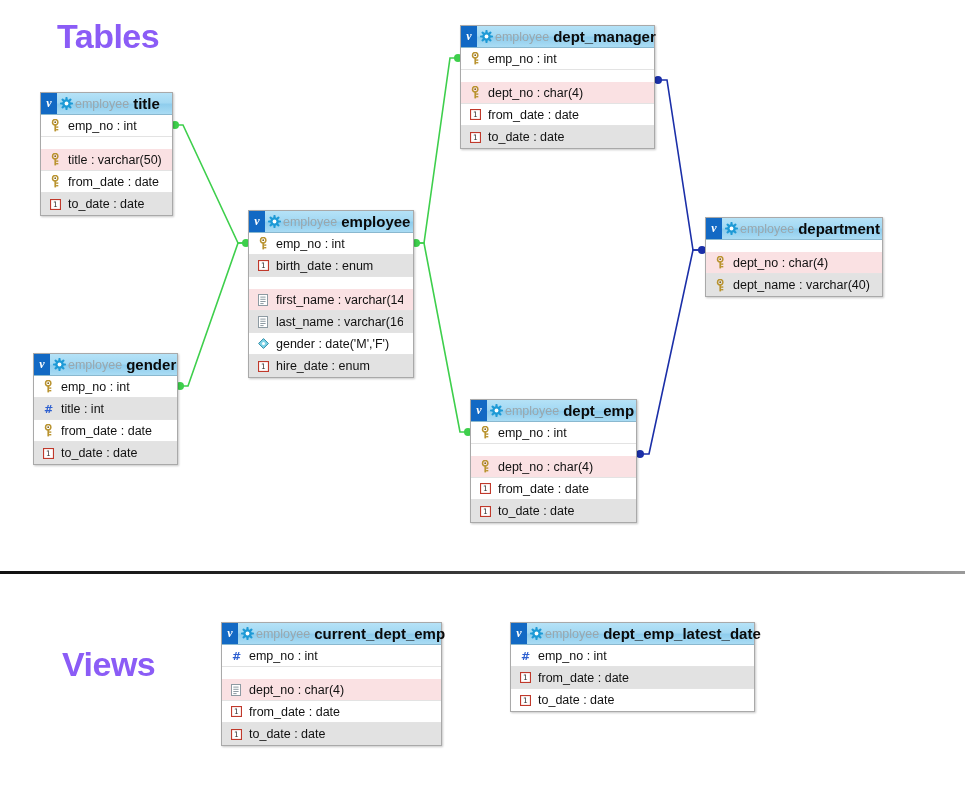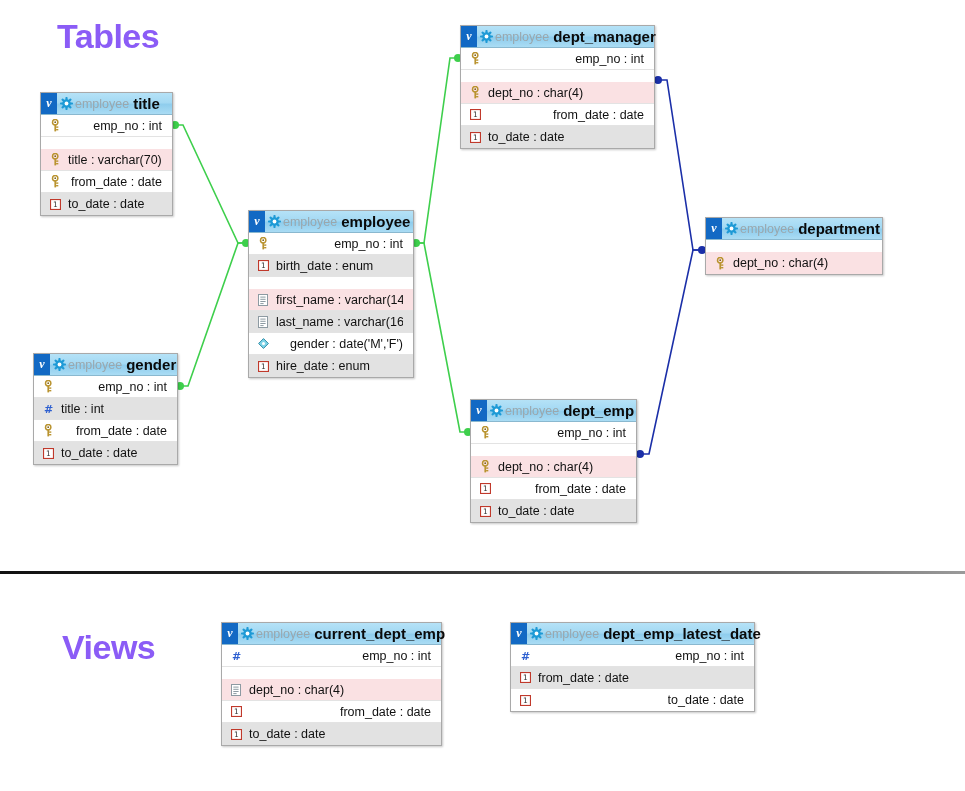--- a/index.html
+++ b/index.html
@@ -10,21 +10,21 @@
     -webkit-font-smoothing:antialiased;
   }
   #canvas{position:absolute;inset:0;}
 
   
   .section-title{
     position:absolute;font-size:34px;font-weight:bold;color:#8b5cf6;
     letter-spacing:-0.5px;white-space:nowrap;
   }
   #tables-title{left:57px;top:17px;}
-  #views-title{left:62px;top:628px;}
+  #views-title{left:62px;top:645px;}
 
   
   #divider{
     position:absolute;left:0;top:571px;width:965px;height:3px;
     background:linear-gradient(to right,#111 0%,#2d2d2d 40%,#6a6a6a 80%,#9a9a9a 100%);
   }
 
   
   #wires{position:absolute;left:0;top:0;width:965px;height:791px;pointer-events:none;}
 
@@ -60,21 +60,21 @@
     font-size:15px;color:#0a0a0a;font-weight:bold;
   }
   .field{
     display:flex;align-items:center;height:22px;
     font-size:12.5px;color:#111;white-space:nowrap;
     border-bottom:1px solid #e3e3e3;
     padding-left:6px;padding-right:10px;
     box-sizing:border-box;
   }
   .field:last-child{border-bottom:none;}
-  .row-white{background:#ffffff;justify-content:space-between;}
+  .row-white{background:#ffffff;}
   .row-grey{background:#e2e2e2;}
   .row-pink{background:#fae1e3;margin-top:12px;}
   .field .ficon{width:16px;height:16px;flex:none;display:flex;align-items:center;justify-content:center;margin-right:5px;}
   .field .ftext{overflow:hidden;}
 </style>
 </head>
 <body>
 
 <div id="canvas">
 
@@ -138,21 +138,21 @@
         <div class="field row-pink">
           <span class="ficon">
             <svg width="11" height="13" viewBox="0 0 11 13">
               <circle cx="5.2" cy="3.2" r="2.7" fill="none" stroke="#b9932f" stroke-width="1.5"></circle>
               <circle cx="5.2" cy="3.2" r="0.9" fill="#7d6420"></circle>
               <rect x="4.4" y="5.4" width="1.7" height="7" fill="#b9932f"></rect>
               <rect x="6.1" y="7.4" width="2.2" height="1.4" fill="#b9932f"></rect>
               <rect x="6.1" y="10.0" width="2.2" height="1.4" fill="#b9932f"></rect>
             </svg>
           </span>
-          <span class="ftext">title : varchar(70)</span>
+          <span class="ftext">title : varchar(50)</span>
         </div>
         <div class="field row-white">
           <span class="ficon">
             <svg width="11" height="13" viewBox="0 0 11 13">
               <circle cx="5.2" cy="3.2" r="2.7" fill="none" stroke="#b9932f" stroke-width="1.5"></circle>
               <circle cx="5.2" cy="3.2" r="0.9" fill="#7d6420"></circle>
               <rect x="4.4" y="5.4" width="1.7" height="7" fill="#b9932f"></rect>
               <rect x="6.1" y="7.4" width="2.2" height="1.4" fill="#b9932f"></rect>
               <rect x="6.1" y="10.0" width="2.2" height="1.4" fill="#b9932f"></rect>
             </svg>
@@ -456,20 +456,32 @@
             <svg width="11" height="13" viewBox="0 0 11 13">
               <circle cx="5.2" cy="3.2" r="2.7" fill="none" stroke="#b9932f" stroke-width="1.5"></circle>
               <circle cx="5.2" cy="3.2" r="0.9" fill="#7d6420"></circle>
               <rect x="4.4" y="5.4" width="1.7" height="7" fill="#b9932f"></rect>
               <rect x="6.1" y="7.4" width="2.2" height="1.4" fill="#b9932f"></rect>
               <rect x="6.1" y="10.0" width="2.2" height="1.4" fill="#b9932f"></rect>
             </svg>
           </span>
           <span class="ftext">dept_no : char(4)</span>
         </div>
+        <div class="field row-grey">
+          <span class="ficon">
+            <svg width="11" height="13" viewBox="0 0 11 13">
+              <circle cx="5.2" cy="3.2" r="2.7" fill="none" stroke="#b9932f" stroke-width="1.5"></circle>
+              <circle cx="5.2" cy="3.2" r="0.9" fill="#7d6420"></circle>
+              <rect x="4.4" y="5.4" width="1.7" height="7" fill="#b9932f"></rect>
+              <rect x="6.1" y="7.4" width="2.2" height="1.4" fill="#b9932f"></rect>
+              <rect x="6.1" y="10.0" width="2.2" height="1.4" fill="#b9932f"></rect>
+            </svg>
+          </span>
+          <span class="ftext">dept_name : varchar(40)</span>
+        </div>
       </div>
       <div class="entity" style="left: 221px; top: 622px; width: 221px;">
         <div class="ent-header">
           <div class="vbadge">v</div>
           <div class="gear-icon">
             <svg width="13" height="13" viewBox="0 0 13 13">
               <g fill="#1e9ad6">
                 <rect x="5.4" y="0" width="2.2" height="13" rx="0.8"></rect>
                 <rect x="0" y="5.4" width="13" height="2.2" rx="0.8"></rect>
                 <rect x="5.4" y="0" width="2.2" height="13" rx="0.8" transform="rotate(45 6.5 6.5)"></rect>

